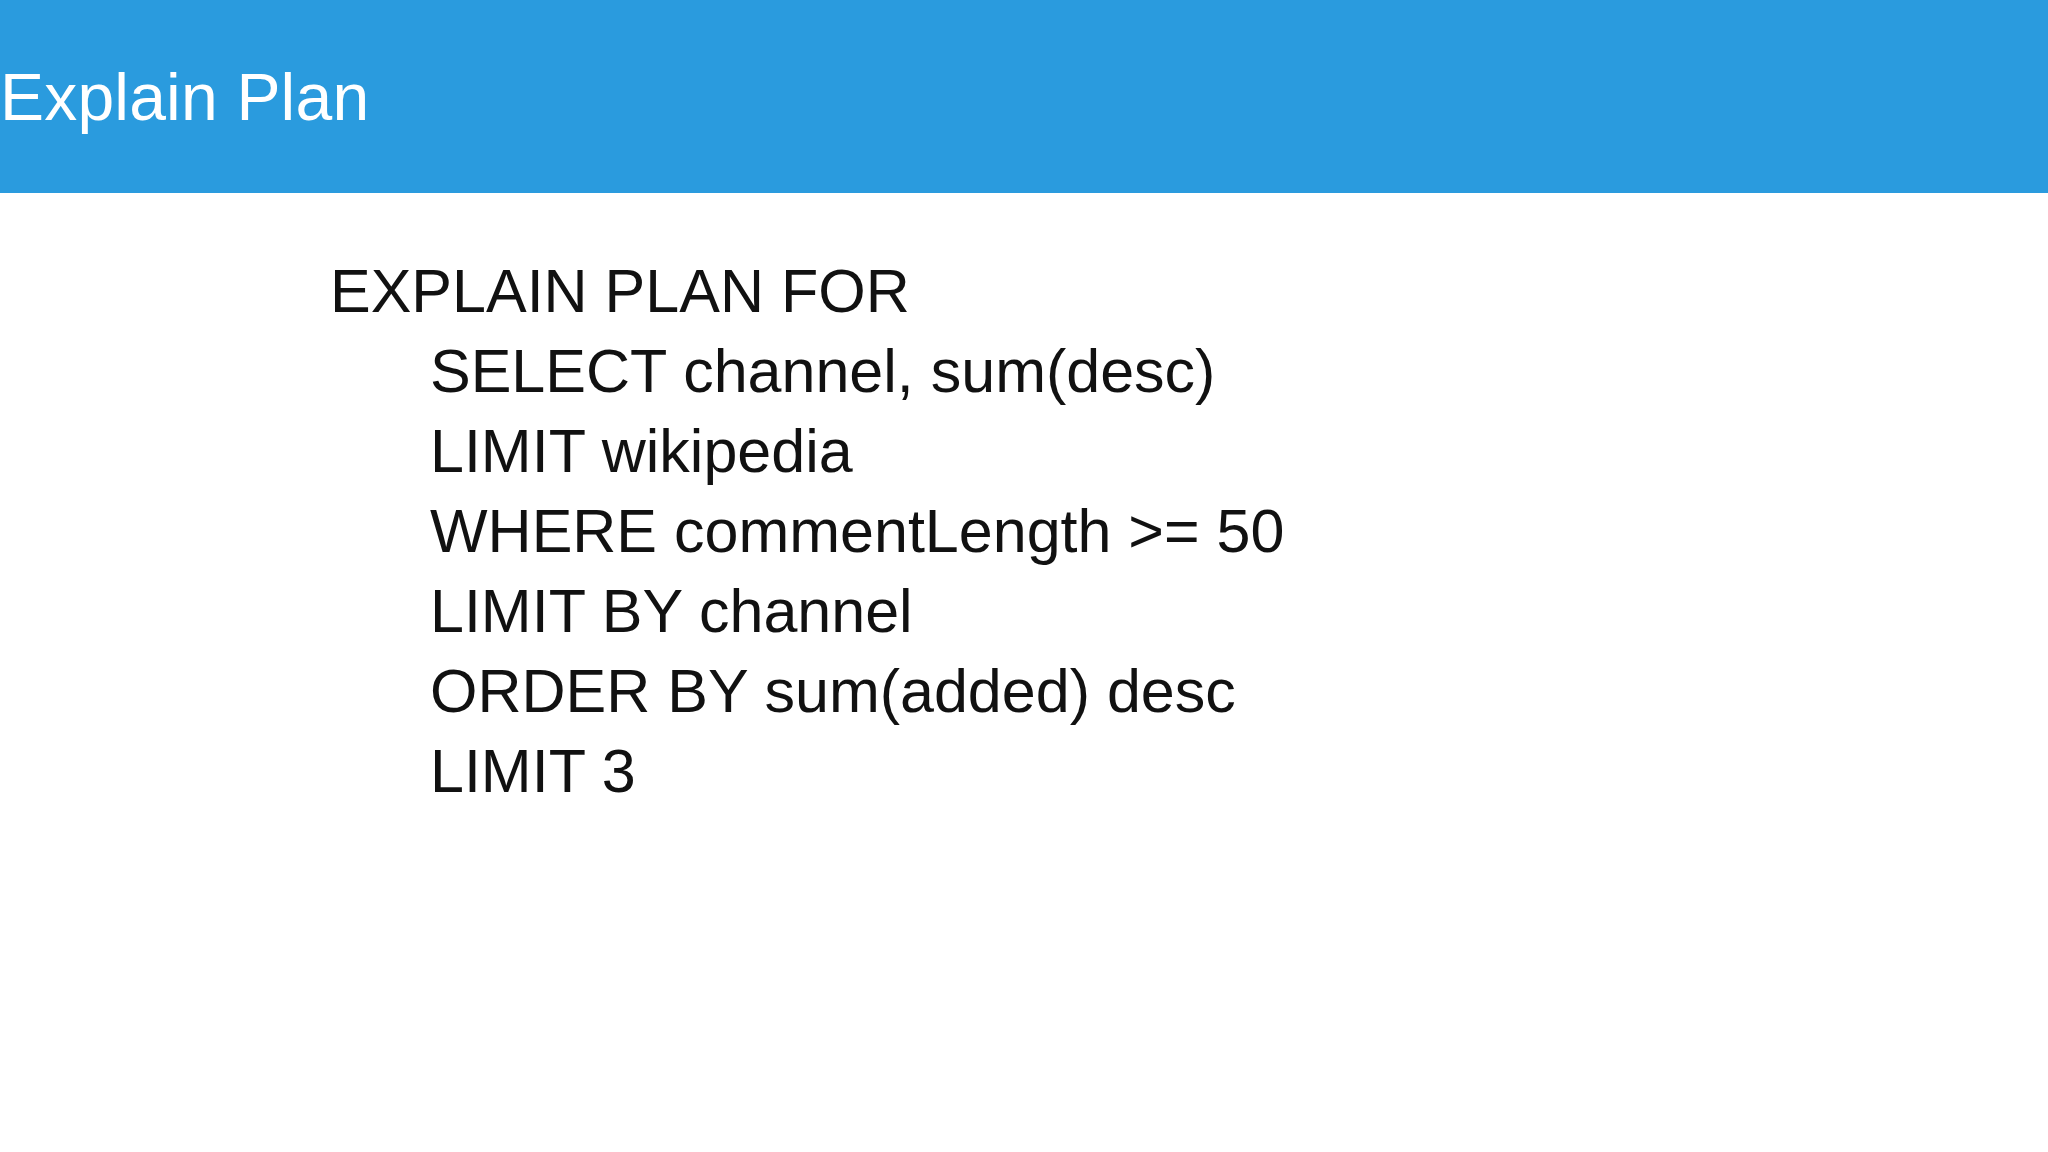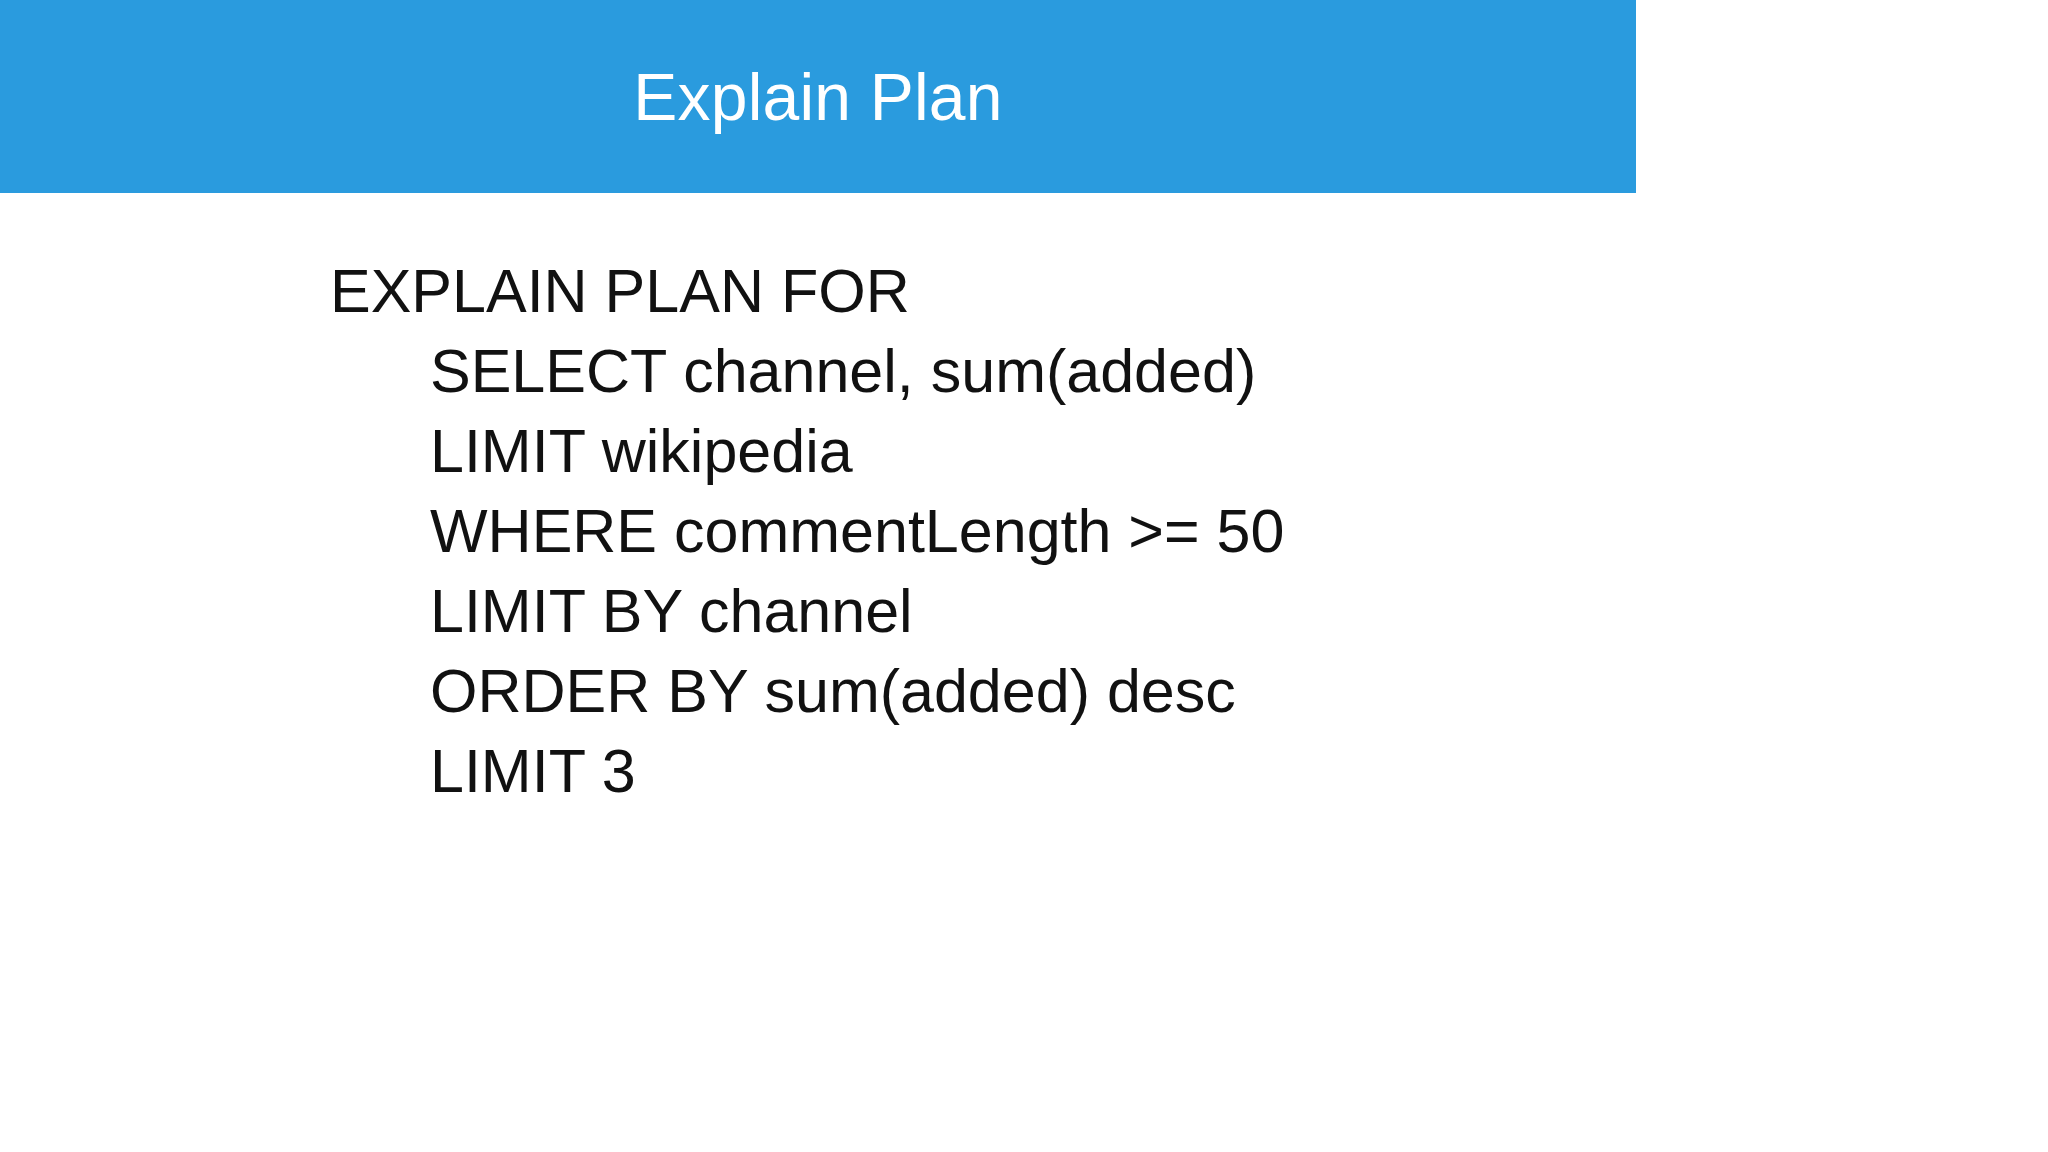--- a/index.html
+++ b/index.html
@@ -16,26 +16,25 @@
   .slide {
     position: relative;
     width: 2048px;
     height: 1152px;
     background: #ffffff;
   }
   .title-bar {
     position: absolute;
     left: 0;
     top: 0;
-    width: 1636px;
+    width: 2048px;
     height: 193px;
     background: #2a9bde;
     display: flex;
     align-items: center;
-    justify-content: center;
   }
   .slide-title {
     color: #ffffff;
     font-size: 66px;
     font-weight: 400;
     line-height: 1;
     letter-spacing: 0.2px;
     white-space: nowrap;
   }
   .body-area {
@@ -72,21 +71,21 @@
 
 <div class="slide">
 
   <div class="title-bar">
     <div class="slide-title">Explain Plan</div>
   </div>
 
   <div class="body-area">
     <div class="code-block">
       <div class="code-line indent-0">EXPLAIN PLAN FOR</div>
-      <div class="code-line indent-1">SELECT channel, sum(added)</div>
+      <div class="code-line indent-1">SELECT channel, sum(desc)</div>
       <div class="code-line indent-1">LIMIT wikipedia</div>
       <div class="code-line indent-1">WHERE commentLength &gt;= 50</div>
       <div class="code-line indent-1">LIMIT BY channel</div>
       <div class="code-line indent-1">ORDER BY sum(added) desc</div>
       <div class="code-line indent-1">LIMIT 3</div>
     </div>
   </div>
 
 </div>
 

